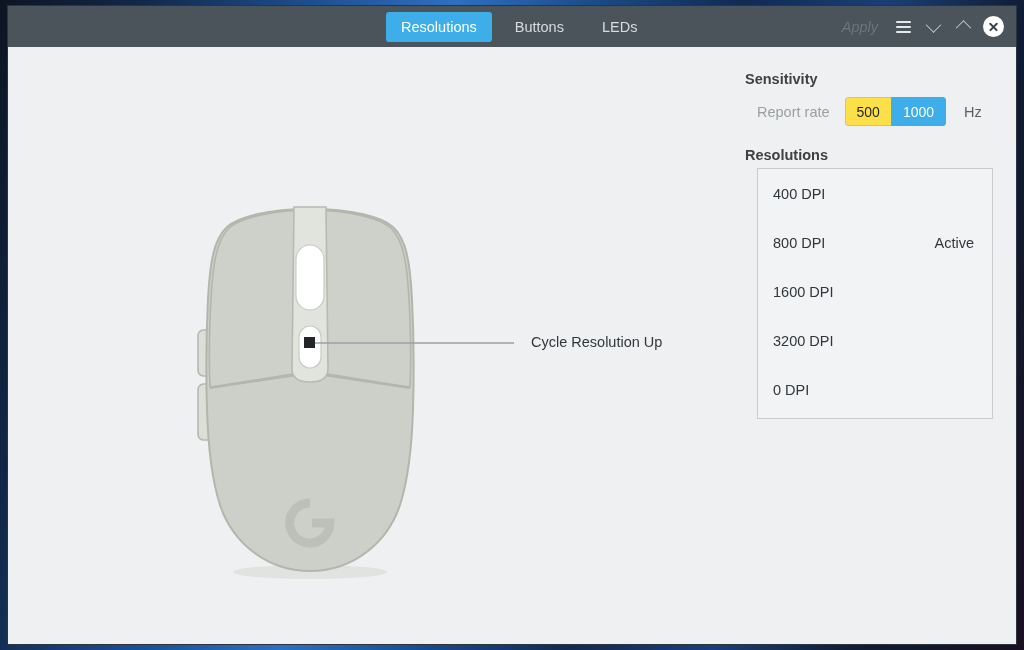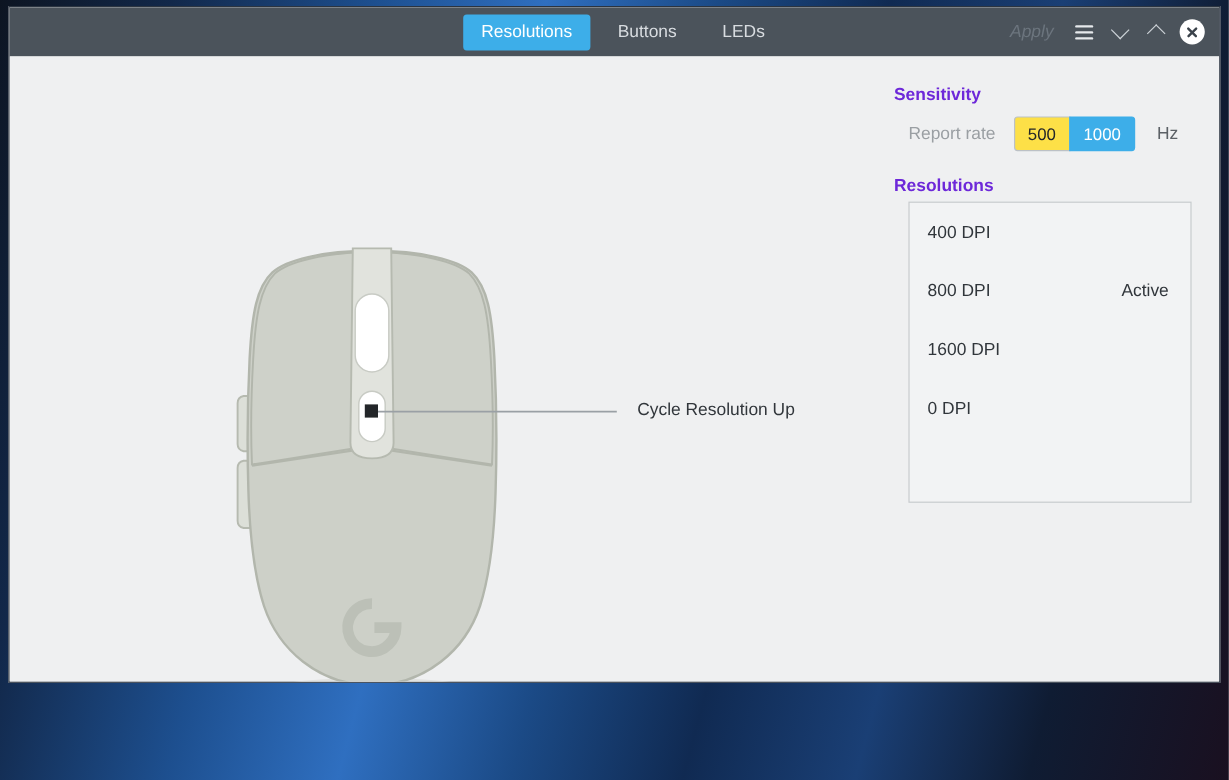--- a/index.html
+++ b/index.html
@@ -25,21 +25,21 @@
         #1a1020 100%);
     position: relative;
   }
 
   
   #window {
     position: absolute;
     left: 7px;
     top: 5px;
     width: 1010px;
-    height: 564px;
+    height: 640px;
     background: #eff0f1;
     border: 1px solid #2b3440;
     display: flex;
     flex-direction: column;
     overflow: hidden;
   }
 
   
   #titlebar {
     position: relative;
@@ -165,21 +165,21 @@
   #settings {
     position: absolute;
     left: 730px;
     top: 0;
     width: 270px;
   }
 
   .group-heading {
     font-size: 14.5px;
     font-weight: bold;
-    color: #6d28d9;
+    color: #404040;
     margin-left: 7px;
   }
 
   #sensitivity-heading { position: absolute; top: 24px; }
   #resolutions-heading { position: absolute; top: 100px; }
 
   .report-row {
     position: absolute;
     top: 50px;
     left: 19px;
@@ -379,20 +379,24 @@
         </div>
         <div class="res-row">
           <span class="res-name">800 DPI</span>
           <span class="res-active">Active</span>
         </div>
         <div class="res-row">
           <span class="res-name">1600 DPI</span>
           <span class="res-active"></span>
         </div>
         <div class="res-row">
+          <span class="res-name">3200 DPI</span>
+          <span class="res-active"></span>
+        </div>
+        <div class="res-row">
           <span class="res-name">0 DPI</span>
           <span class="res-active"></span>
         </div>
       </div>
 
     </div>
   </div>
 </div>
 
 </body></html>

